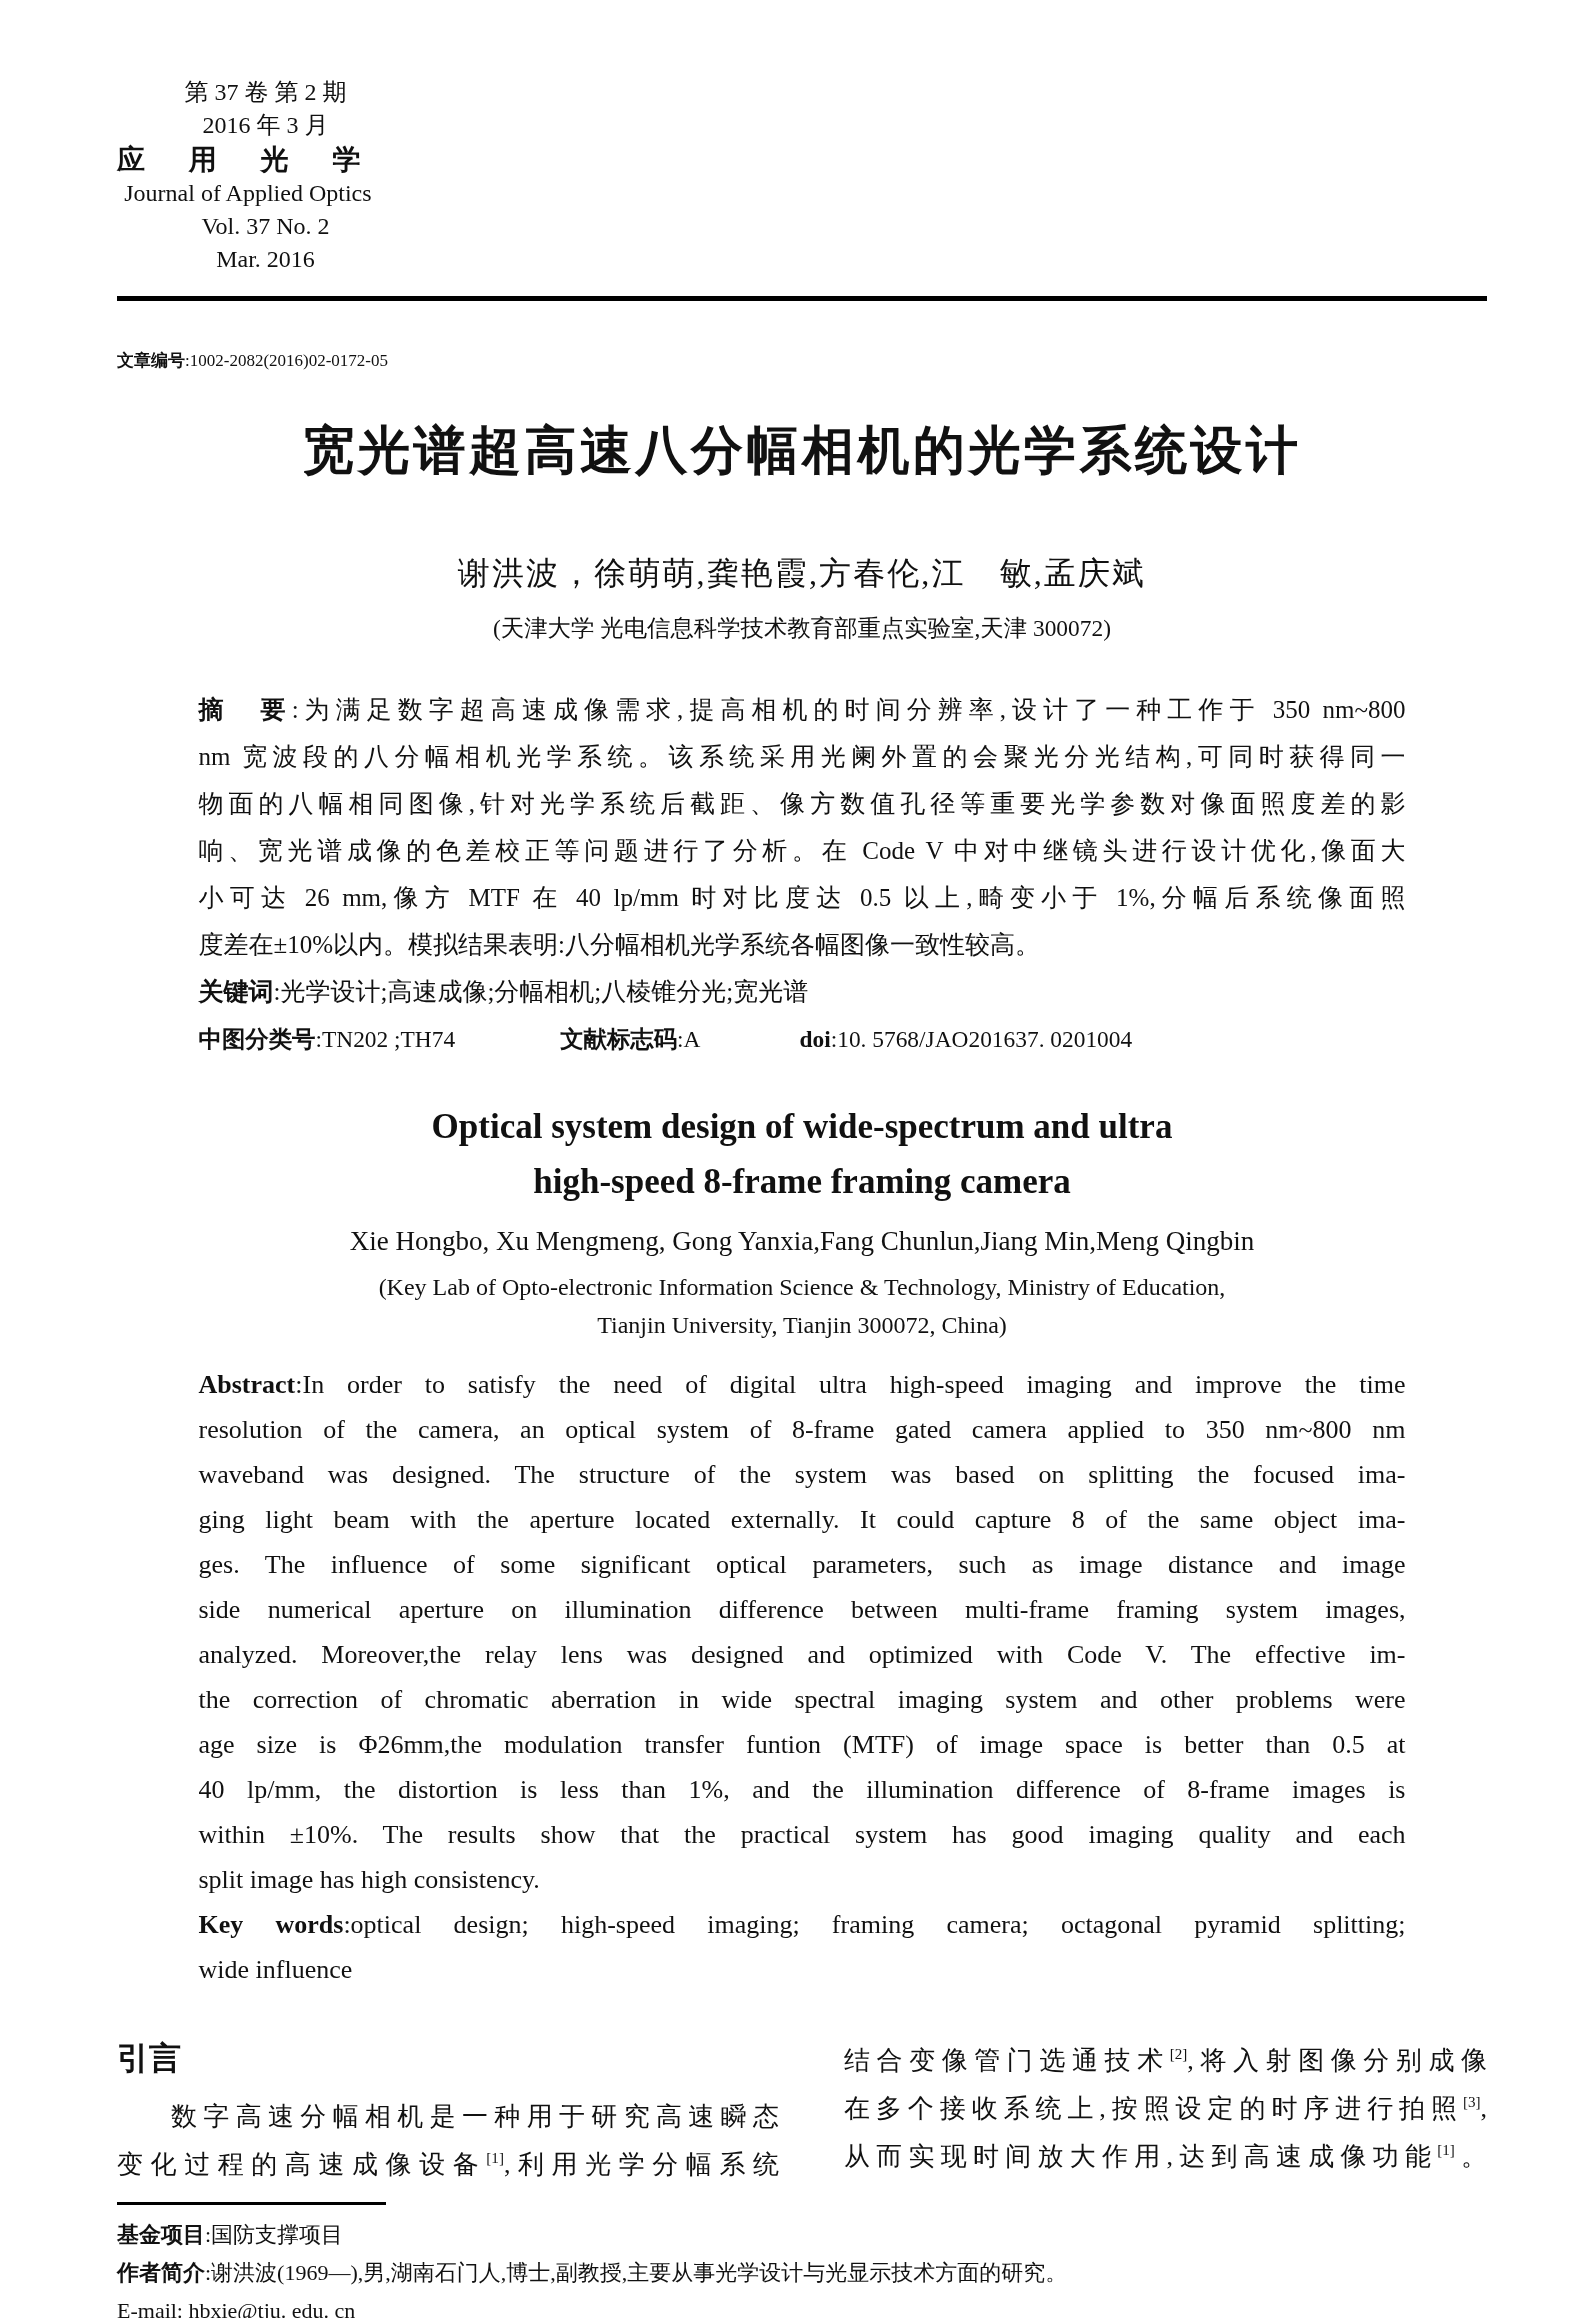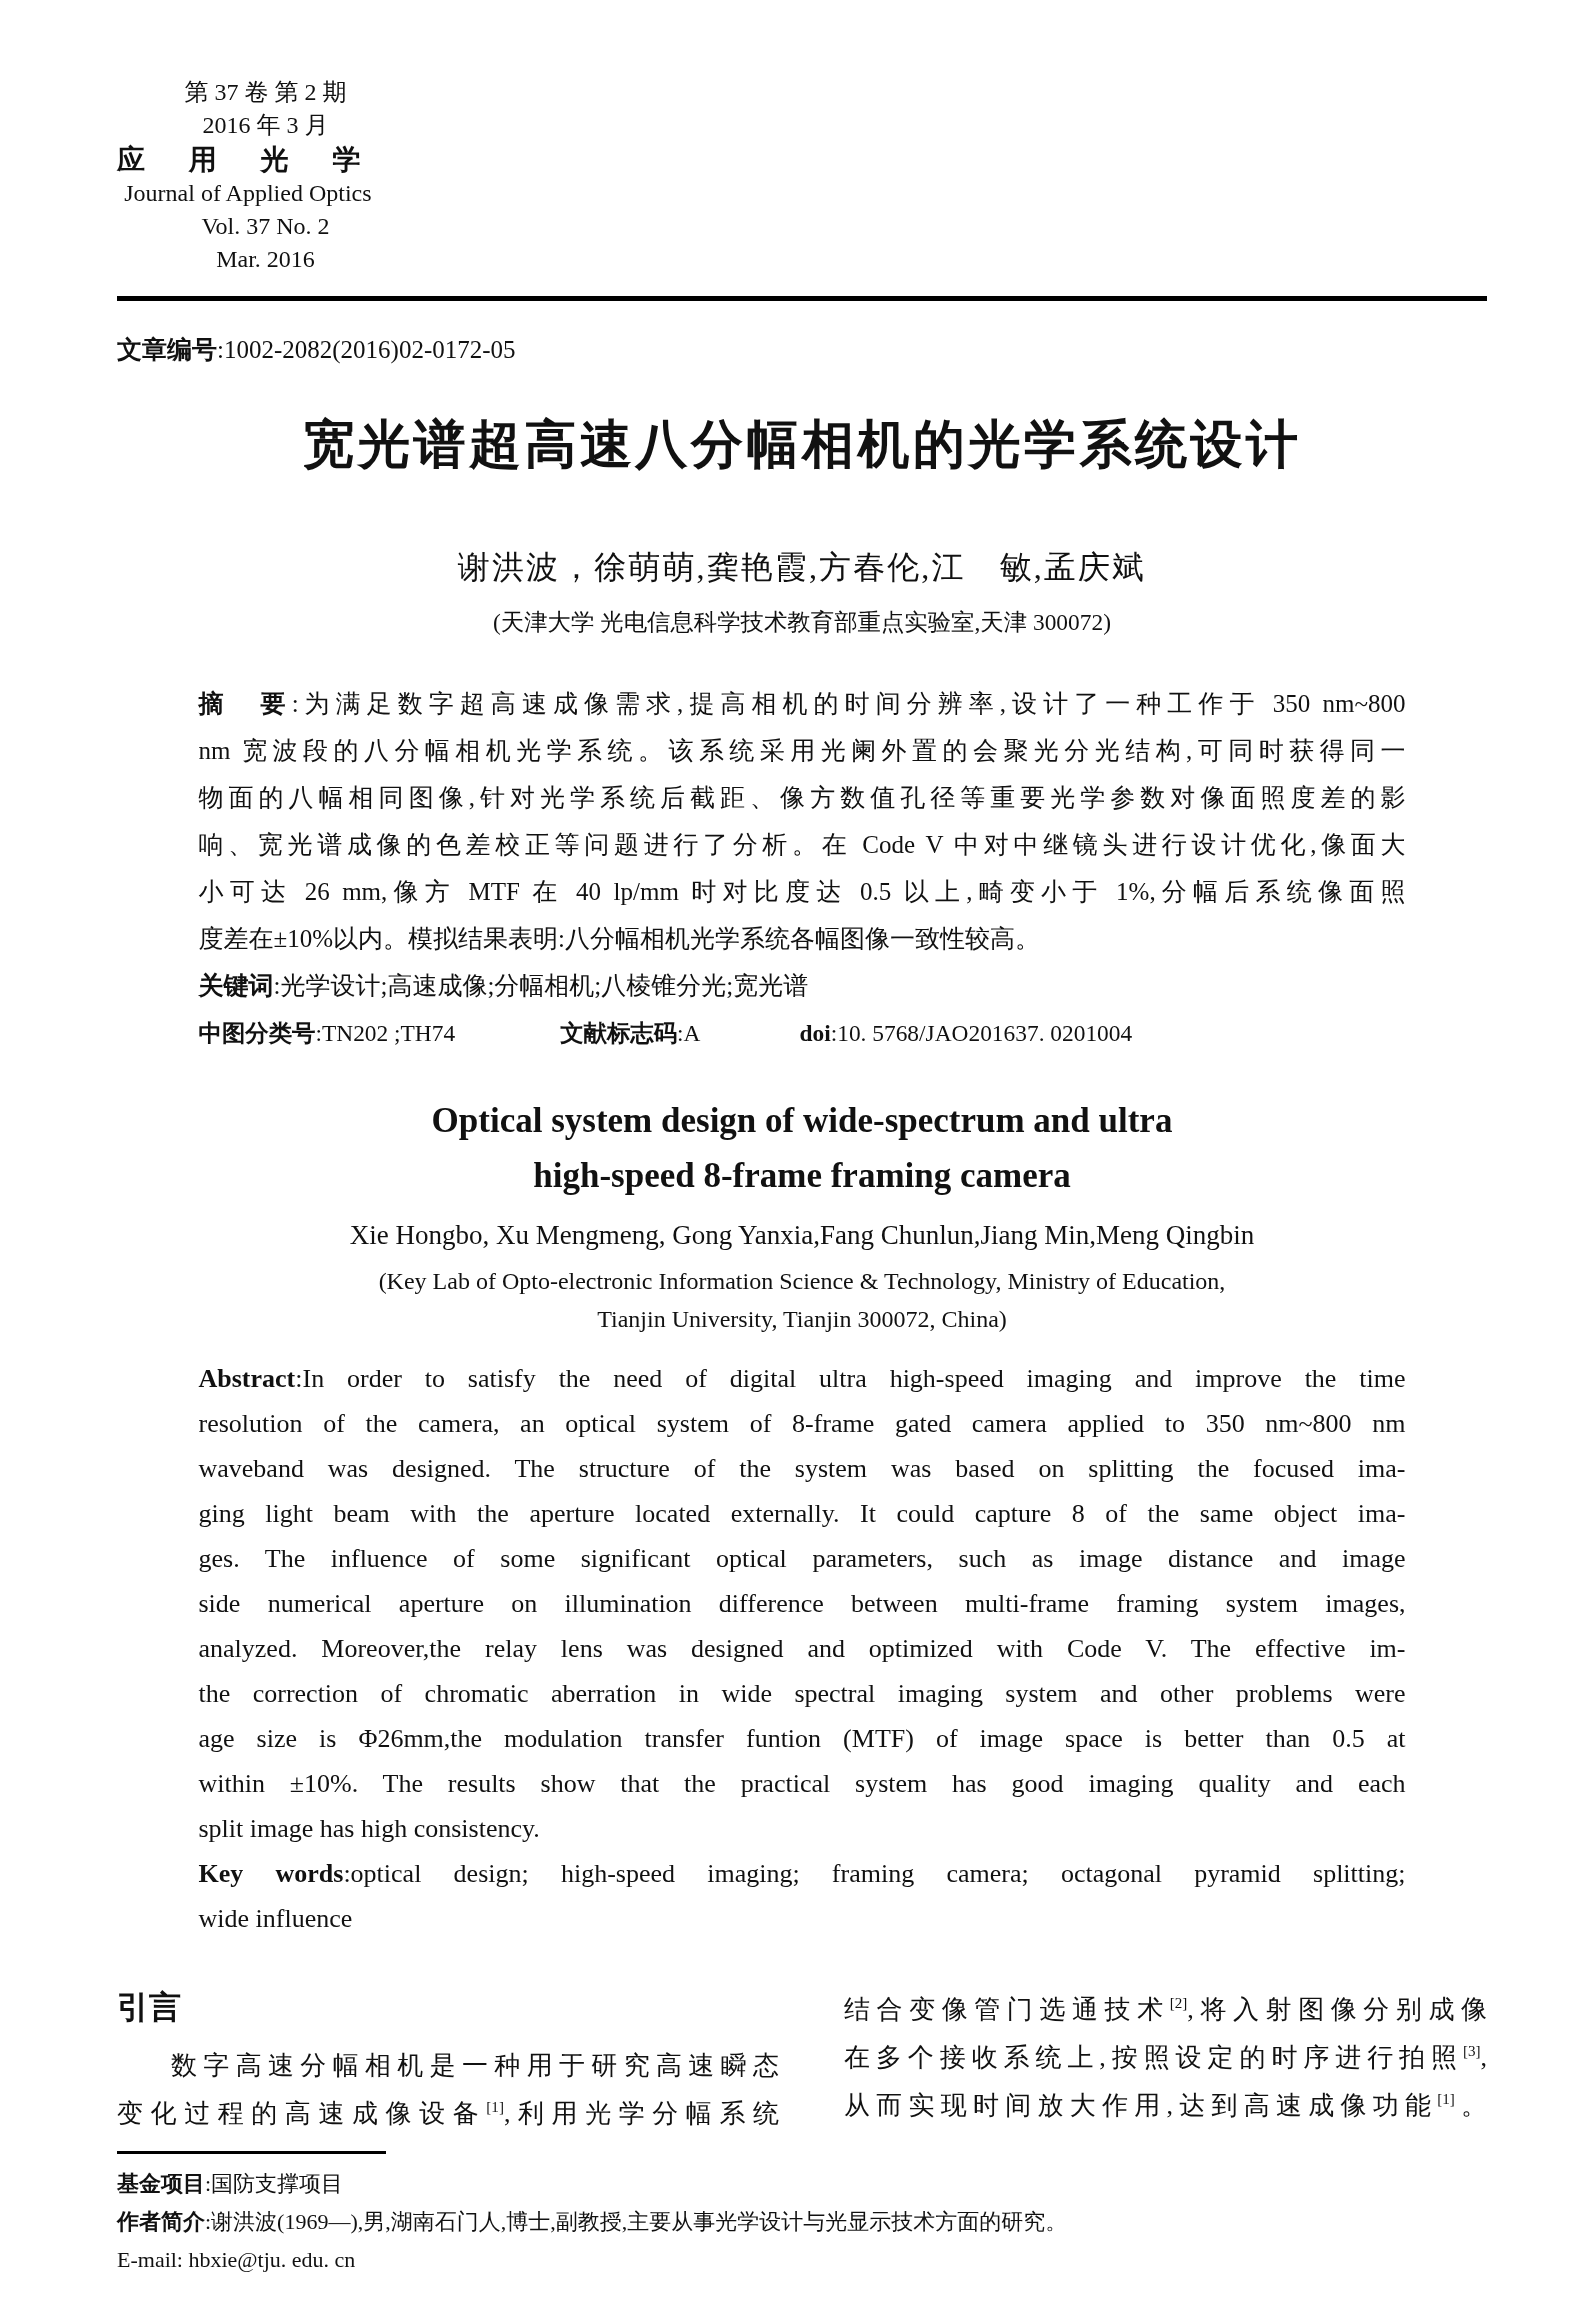--- a/index.html
+++ b/index.html
@@ -15,21 +15,21 @@
   .jheader { display: flex; align-items: flex-start; flex-direction: column; }
   .jheader .hblock { font-size: 24px; line-height: 33px; }
   .h-left  { width: 297px; text-align: center; }
   .h-center{ flex: 1; text-align: center; }
   .h-right { width: 297px; text-align: center; }
   .journal-zh { font-size: 28px; letter-spacing: 18.4px; font-weight: 600; line-height: 35px; }
   .journal-en { font-size: 24px; line-height: 33px; }
   .header-rule { border: 0; border-top: 5.7px solid #000; margin-top: 20px; }
 
   
-  .article-number { margin-top: 32px; font-size: 25px; }
+  .article-number { margin-top: 48px; font-size: 17px; }
   .lbl { font-weight: 700; }
   .title-zh {
     margin-top: 47px; text-align: center;
     font-size: 52px; font-weight: 700; letter-spacing: 3.5px; line-height: 64px;
   }
   .authors-zh { margin-top: 70px; text-align: center; font-size: 32px; letter-spacing: 2.1px; line-height: 41px; }
   .affiliation-zh { margin-top: 18.4px; text-align: center; font-size: 23.4px; line-height: 33px; }
 
   
   .abstract-block { margin: 41px auto 0; width: 1207px; }
@@ -131,20 +131,21 @@
         <span class="lbl">Abstract</span><span>:In order to satisfy the need of digital ultra high-speed imaging and improve the time</span>
       </div>
       <div class="en-line jline">resolution of the camera, an optical system of 8-frame gated camera applied to 350 nm~800 nm</div>
       <div class="en-line jline">waveband was designed. The structure of the system was based on splitting the focused ima-</div>
       <div class="en-line jline">ging light beam with the aperture located externally. It could capture 8 of the same object ima-</div>
       <div class="en-line jline">ges. The influence of some significant optical parameters, such as image distance and image</div>
       <div class="en-line jline">side numerical aperture on illumination difference between multi-frame framing system images,</div>
       <div class="en-line jline">analyzed. Moreover,the relay lens was designed and optimized with Code V. The effective im-</div>
       <div class="en-line jline">the correction of chromatic aberration in wide spectral imaging system and other problems were</div>
       <div class="en-line jline">age size is Φ26mm,the modulation transfer funtion (MTF) of image space is better than 0.5 at</div>
+      <div class="en-line jline">40 lp/mm, the distortion is less than 1%, and the illumination difference of 8-frame images is</div>
       <div class="en-line jline">within ±10%. The results show that the practical system has good imaging quality and each</div>
       <div class="en-line jline">split image has high consistency.</div>
     </div>
     <div class="jblock">
       <div class="en-line jline">
         <span class="lbl">Key words</span><span>:optical design; high-speed imaging; framing camera; octagonal pyramid splitting;</span>
       </div>
       <div class="en-line jline">wide influence</div>
     </div>
   </div>

